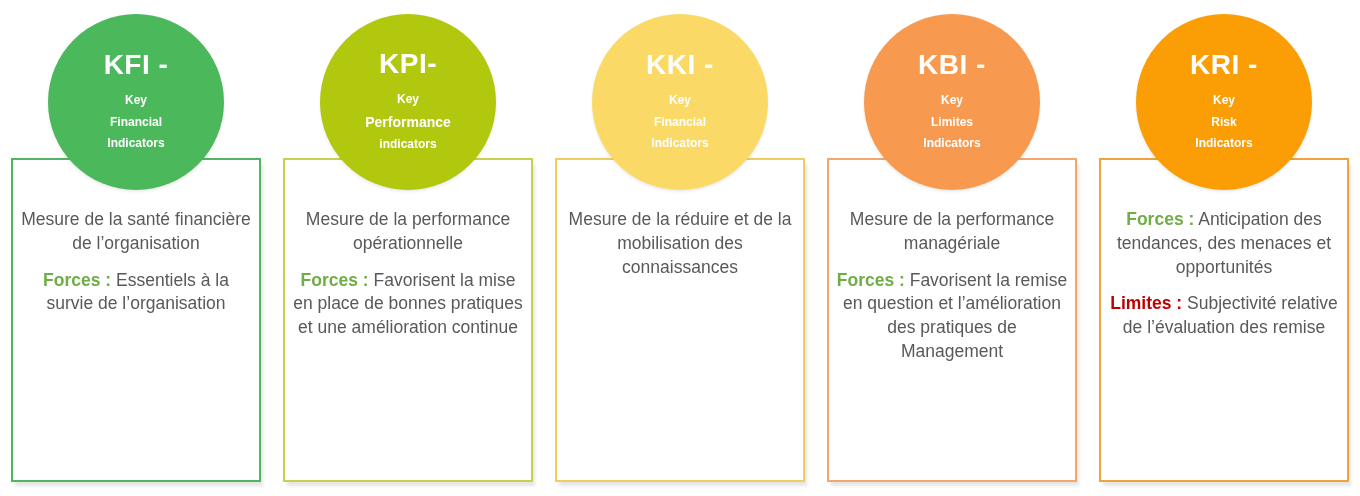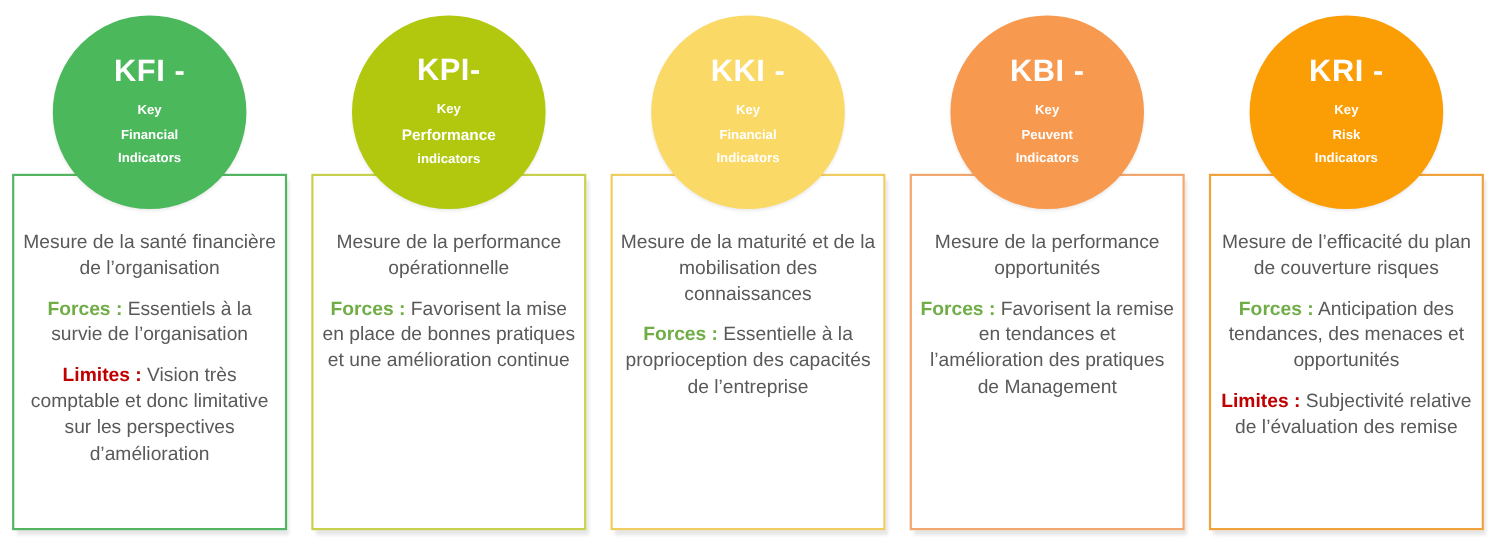--- a/index.html
+++ b/index.html
@@ -85,21 +85,20 @@
   <div class="column col-kfi" style="--circle-color: #4cb85c; --border-color: #53b562;">
     <div class="circle">
       <div class="acronym">KFI -</div>
       <div class="sub-line sub-line-0">Key</div>
       <div class="sub-line sub-line-1">Financial</div>
       <div class="sub-line sub-line-2">Indicators</div>
     </div>
     <div class="box">
       <p class="desc-para">Mesure de la santé financière de l’organisation</p>
       <p class="forces-para"><span class="forces-label">Forces :</span><span> Essentiels à la survie de l’organisation</span></p>
-      <p class="limites-para"><span class="limites-label">Limites :</span><span> Vision très comptable et donc limitative sur les perspectives d’amélioration</span></p>
     </div>
   </div>
 
   <div class="column col-kpi" style="--circle-color: #b1c80e; --border-color: #c8d14d;">
     <div class="circle">
       <div class="acronym">KPI-</div>
       <div class="sub-line sub-line-0">Key</div>
       <div class="sub-line sub-line-1">Performance</div>
       <div class="sub-line sub-line-2">indicators</div>
     </div>
@@ -110,45 +109,43 @@
   </div>
 
   <div class="column col-kki" style="--circle-color: #fbd966; --border-color: #f0cd60;">
     <div class="circle">
       <div class="acronym">KKI -</div>
       <div class="sub-line sub-line-0">Key</div>
       <div class="sub-line sub-line-1">Financial</div>
       <div class="sub-line sub-line-2">Indicators</div>
     </div>
     <div class="box">
-      <p class="desc-para">Mesure de la maturité et de la mobilisation des connaissances</p>
-      <p class="forces-para"><span class="forces-label">Forces :</span><span> Essentielle à la proprioception des capacités de l’entreprise</span></p>
+      <p class="desc-para">Mesure de la réduire et de la mobilisation des connaissances</p>
     </div>
   </div>
 
   <div class="column col-kbi" style="--circle-color: #f79a50; --border-color: #f2a76e;">
     <div class="circle">
       <div class="acronym">KBI -</div>
       <div class="sub-line sub-line-0">Key</div>
-      <div class="sub-line sub-line-1">Peuvent</div>
+      <div class="sub-line sub-line-1">Limites</div>
       <div class="sub-line sub-line-2">Indicators</div>
     </div>
     <div class="box">
-      <p class="desc-para">Mesure de la performance opportunités</p>
-      <p class="forces-para"><span class="forces-label">Forces :</span><span> Favorisent la remise en tendances et l’amélioration des pratiques de Management</span></p>
+      <p class="desc-para">Mesure de la performance managériale</p>
+      <p class="forces-para"><span class="forces-label">Forces :</span><span> Favorisent la remise en question et l’amélioration des pratiques de Management</span></p>
     </div>
   </div>
 
   <div class="column col-kri" style="--circle-color: #fb9d04; --border-color: #f0a33c;">
     <div class="circle">
       <div class="acronym">KRI -</div>
       <div class="sub-line sub-line-0">Key</div>
       <div class="sub-line sub-line-1">Risk</div>
       <div class="sub-line sub-line-2">Indicators</div>
     </div>
     <div class="box">
-      <p class="desc-para">Mesure de l’efficacité du plan de couverture risques</p>
       <p class="forces-para"><span class="forces-label">Forces :</span><span> Anticipation des tendances, des menaces et opportunités</span></p>
       <p class="limites-para"><span class="limites-label">Limites :</span><span> Subjectivité relative de l’évaluation des remise</span></p>
     </div>
   </div>
 
 </div>
 
 </body></html>

